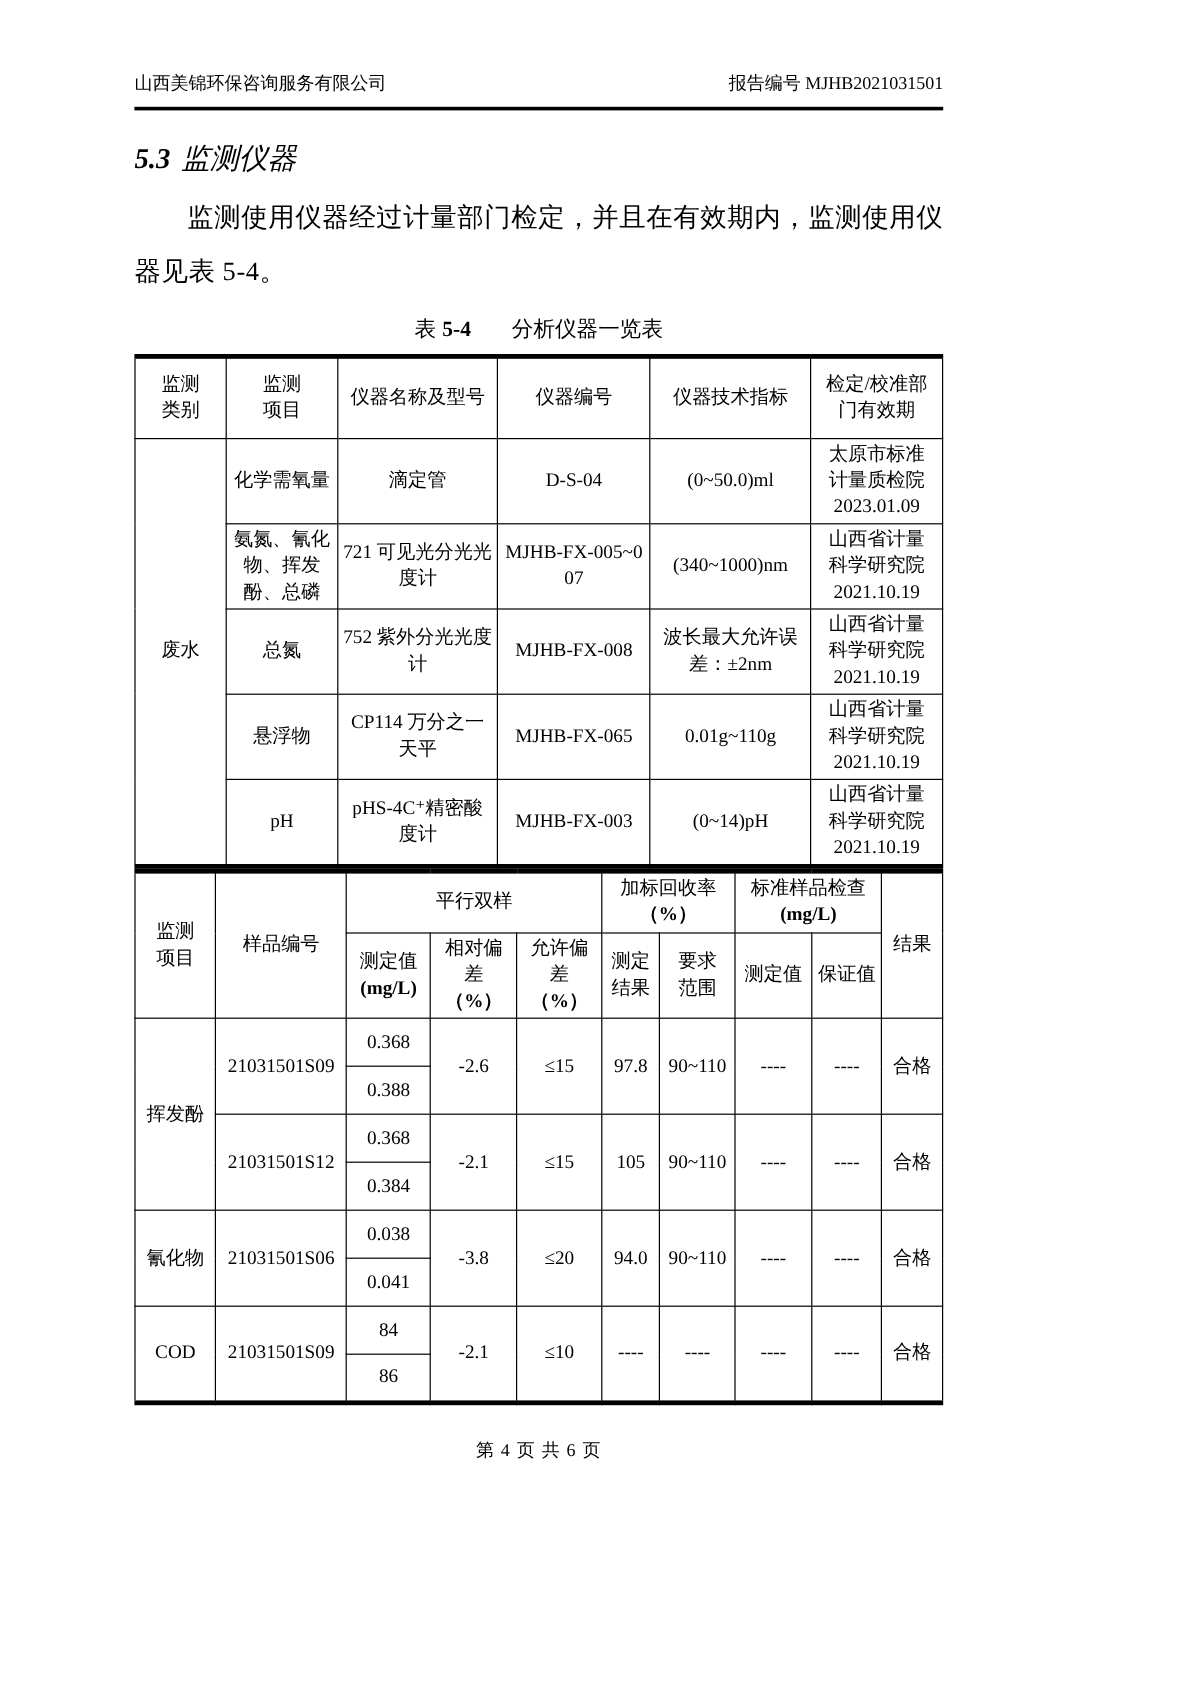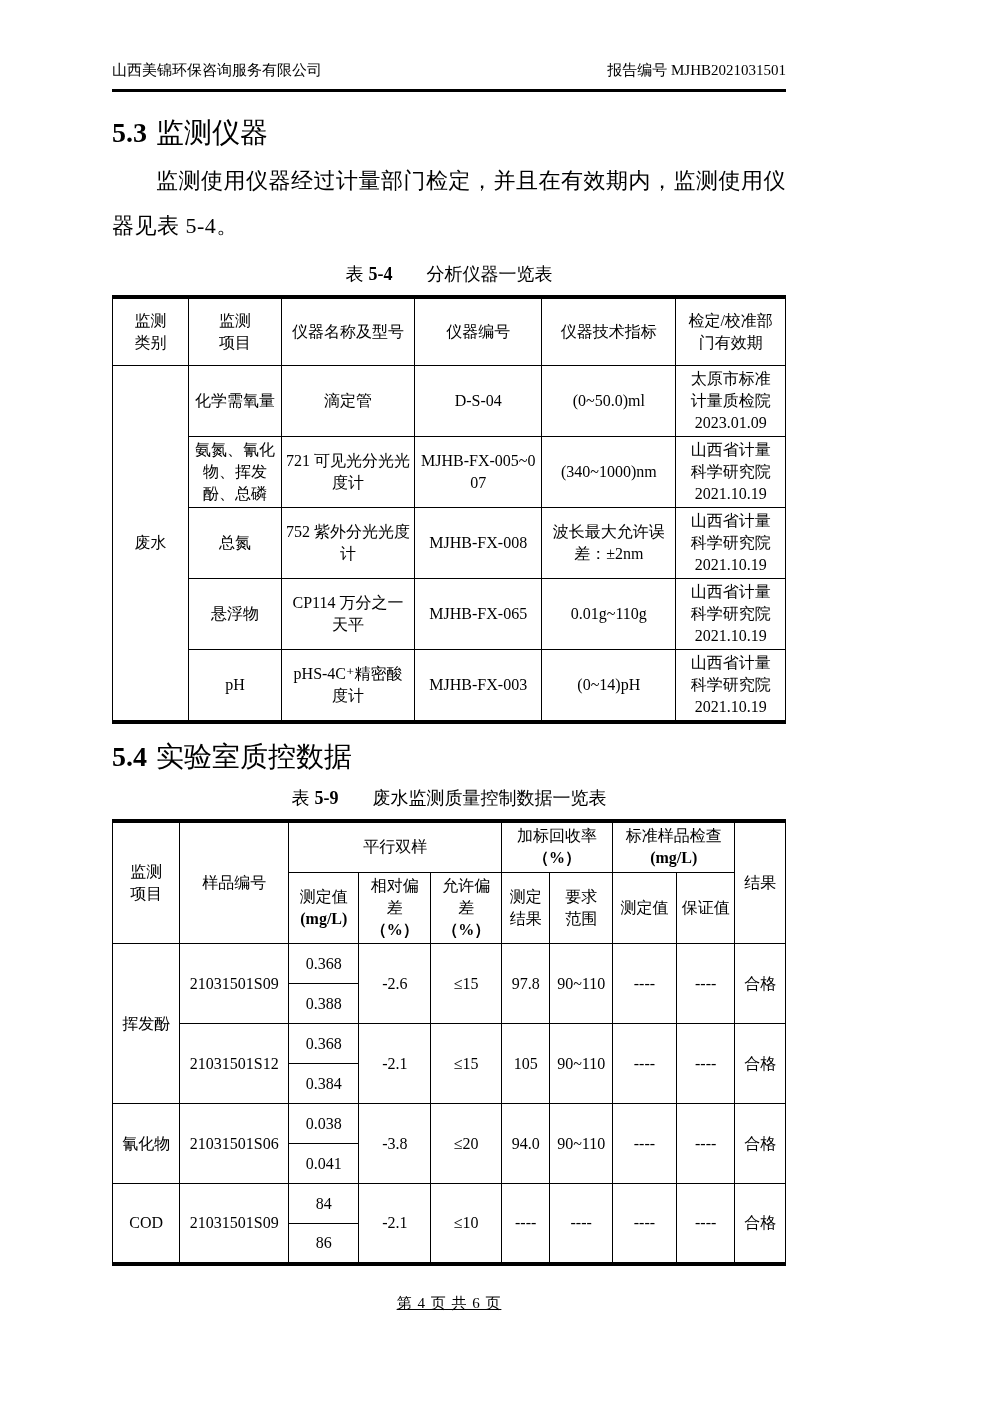--- a/index.html
+++ b/index.html
@@ -8,21 +8,21 @@
     font-family:"Liberation Serif","DejaVu Serif",serif;
     -webkit-font-smoothing:antialiased;
   }
   .page{box-sizing:border-box;width:892px;height:1403px;padding:60px 106px 0 112px;background:#fff;}
 
   
   .doc-header{display:flex;justify-content:space-between;align-items:flex-end;
     font-size:15px;line-height:20px;padding-bottom:9px;border-bottom:3px solid #000;}
 
   
-  .sec{font-size:28px;font-weight:normal;margin:26px 0 0 0;line-height:30px;}
+  .sec{font-size:24px;font-weight:normal;margin:26px 0 0 0;line-height:30px;font-style:italic;}
   .sec-num{font-weight:bold;margin-right:9px;}
 
   
   .para{font-size:22px;line-height:45px;margin:10px 0 0 0;text-indent:44px;
     max-width:748px;letter-spacing:0.5px;}
 
   
   .caption{text-align:center;font-size:18px;margin:14px 0 9px 0;line-height:24px;}
   .cap-num{font-weight:bold;margin-left:5px;margin-right:34px;}
 
@@ -31,21 +31,21 @@
     border-top:4px solid #000;border-bottom:4px solid #000;}
   .t th,.t td{border:1px solid #000;font-weight:normal;text-align:center;
     vertical-align:middle;font-size:16px;line-height:22px;padding:2px 4px;color:#000;}
   .t .pad10{padding-left:10px;padding-right:10px;text-align:center;}
   .unit{display:block;font-weight:bold;}
   .wrap-any{overflow-wrap:anywhere;word-break:break-all;}
   .r68{height:68px}.r63{height:63px}.r69{height:69px}.r66{height:66px}.r65{height:65px}
   .r52{height:52px}.r46{height:46px}.r40{height:40px}
 
   
-  .doc-footer{text-align:center;font-size:15px;margin-top:28px;letter-spacing:1px;text-decoration:underline;}
+  .doc-footer{text-align:center;font-size:15px;margin-top:28px;letter-spacing:1px;}
 </style>
 </head>
 <body>
 
 <div class="page">
 
   <div class="doc-header">
     <span>山西美锦环保咨询服务有限公司</span>
     <span>报告编号 MJHB2021031501</span>
   </div>
@@ -130,24 +130,22 @@
         <td class="wrap-any">MJHB-FX-003</td>
         <td>(0~14)pH</td>
         <td class="pad10">
             <div>山西省计量科学研究院</div>
             <div>2021.10.19</div>
           </td>
       </tr>
     </tbody>
   </table>
 
-  <h2 class="sec" style="margin-top:18px"><span class="sec-num">5.4</span><span>实验室质控数据</span></h2>
-
-
-  <div class="caption"><span>表</span><span class="cap-num">5-9</span><span>废水监测质量控制数据一览表</span></div>
+
+
 
   <table class="t">
     <colgroup>
       <col style="width:10.0%">
         <col style="width:16.2%">
         <col style="width:10.4%">
       <col style="width:10.7%">
         <col style="width:10.5%">
         <col style="width:7.2%">
       <col style="width:9.3%">

